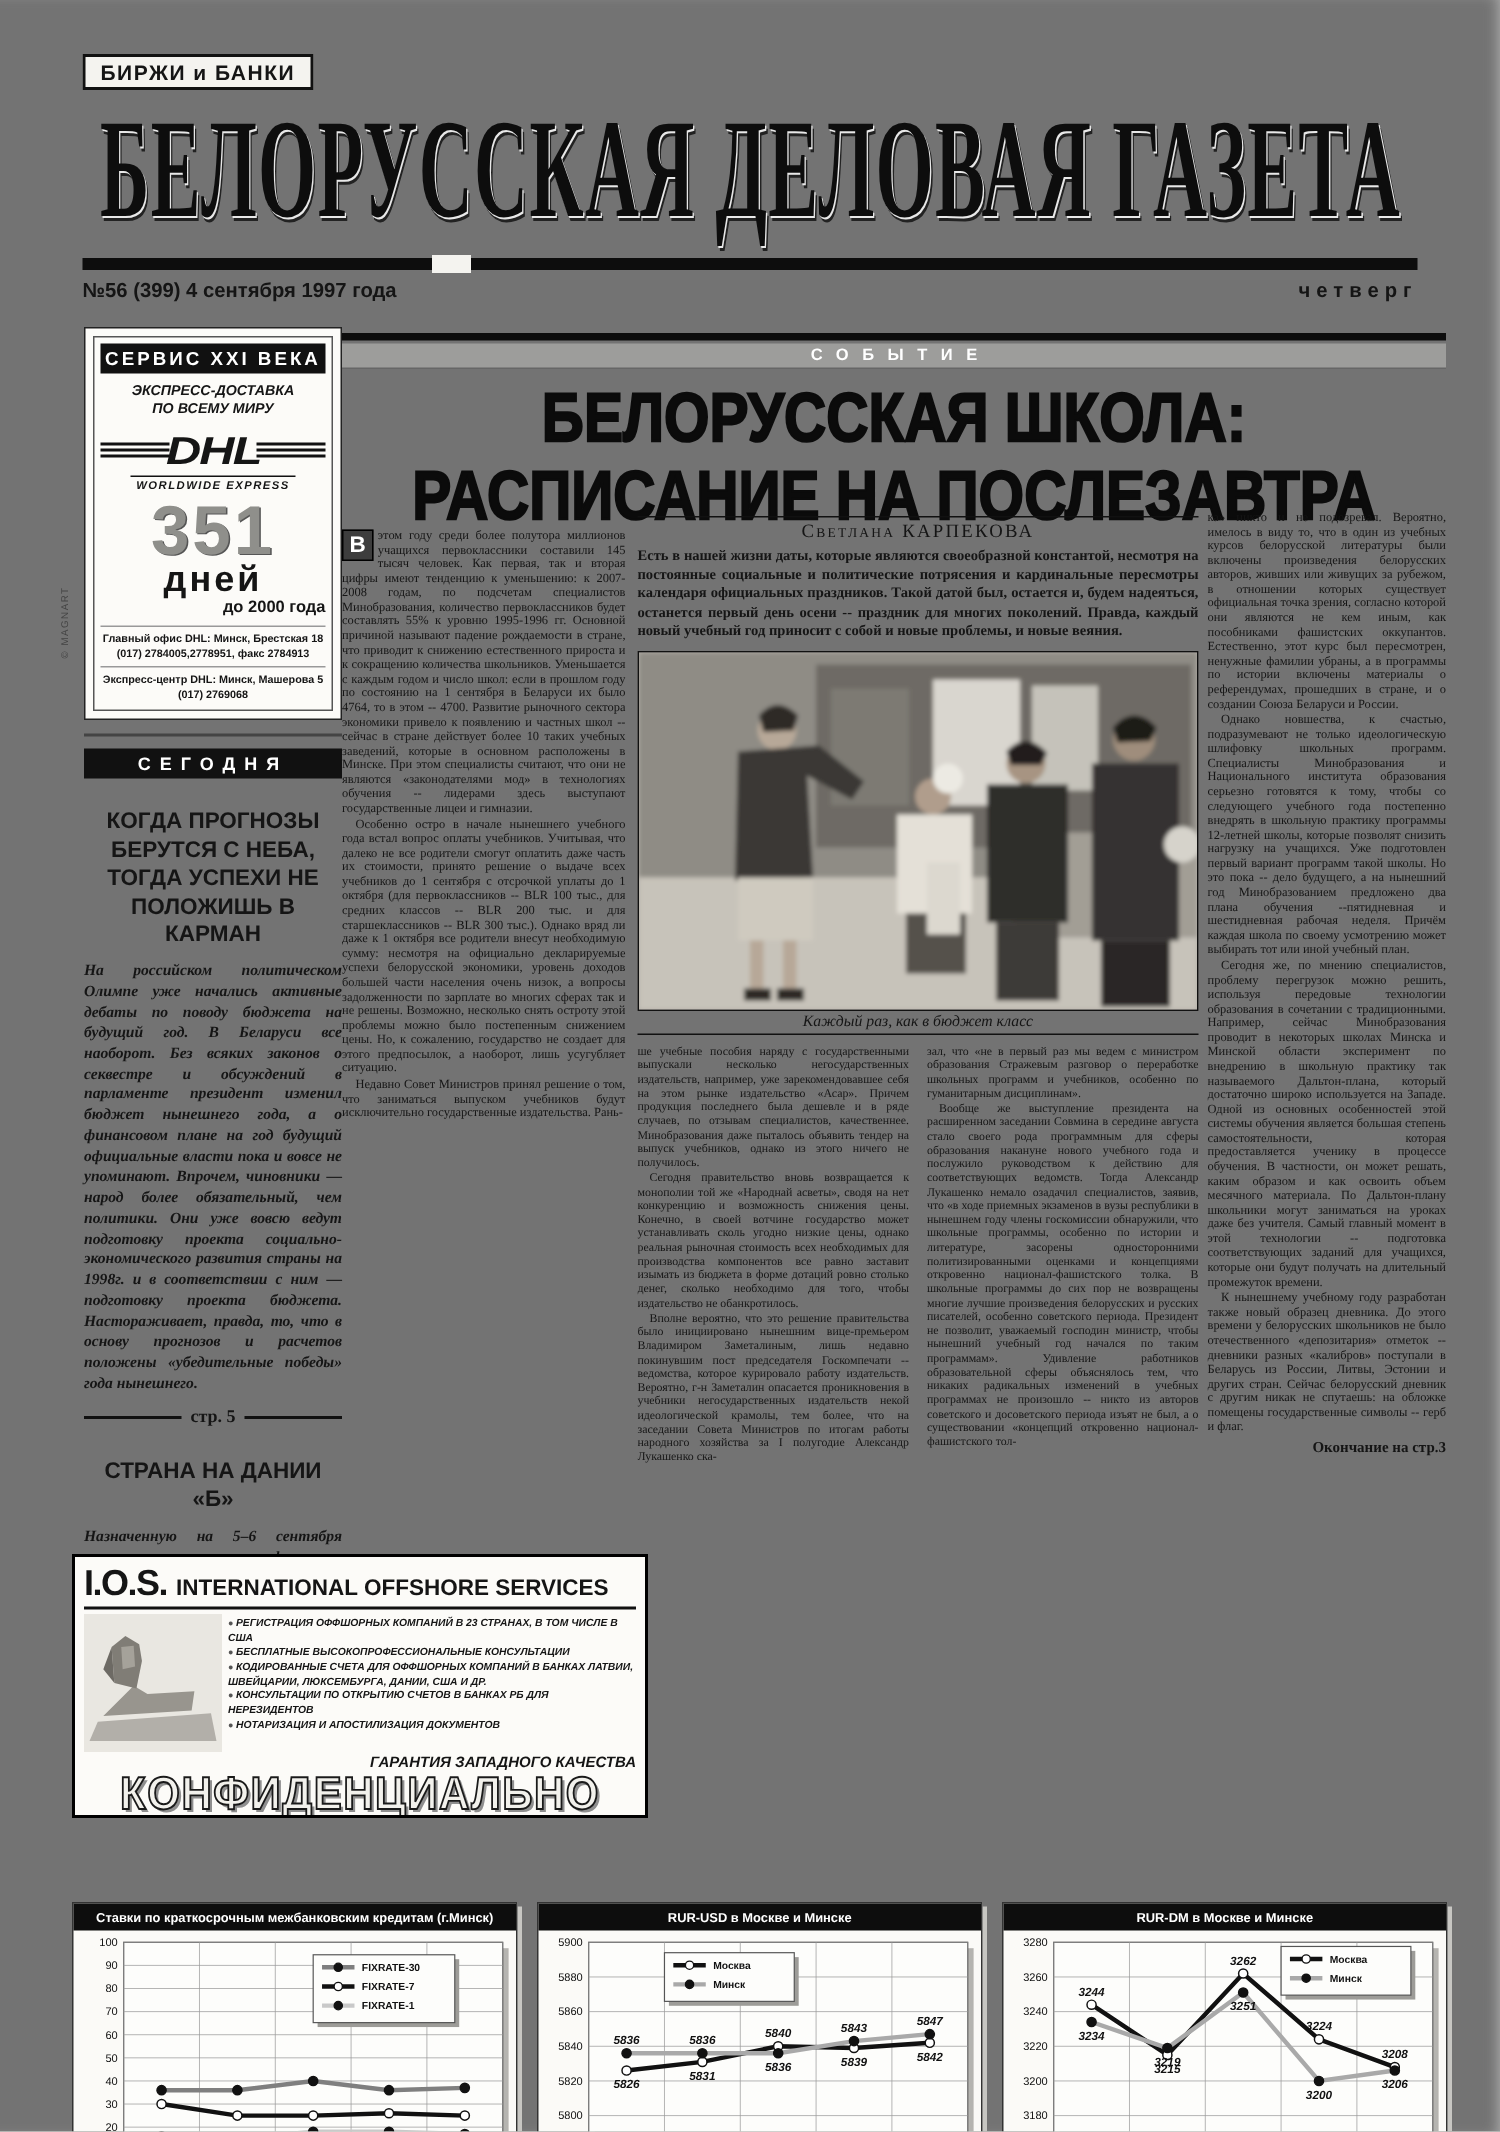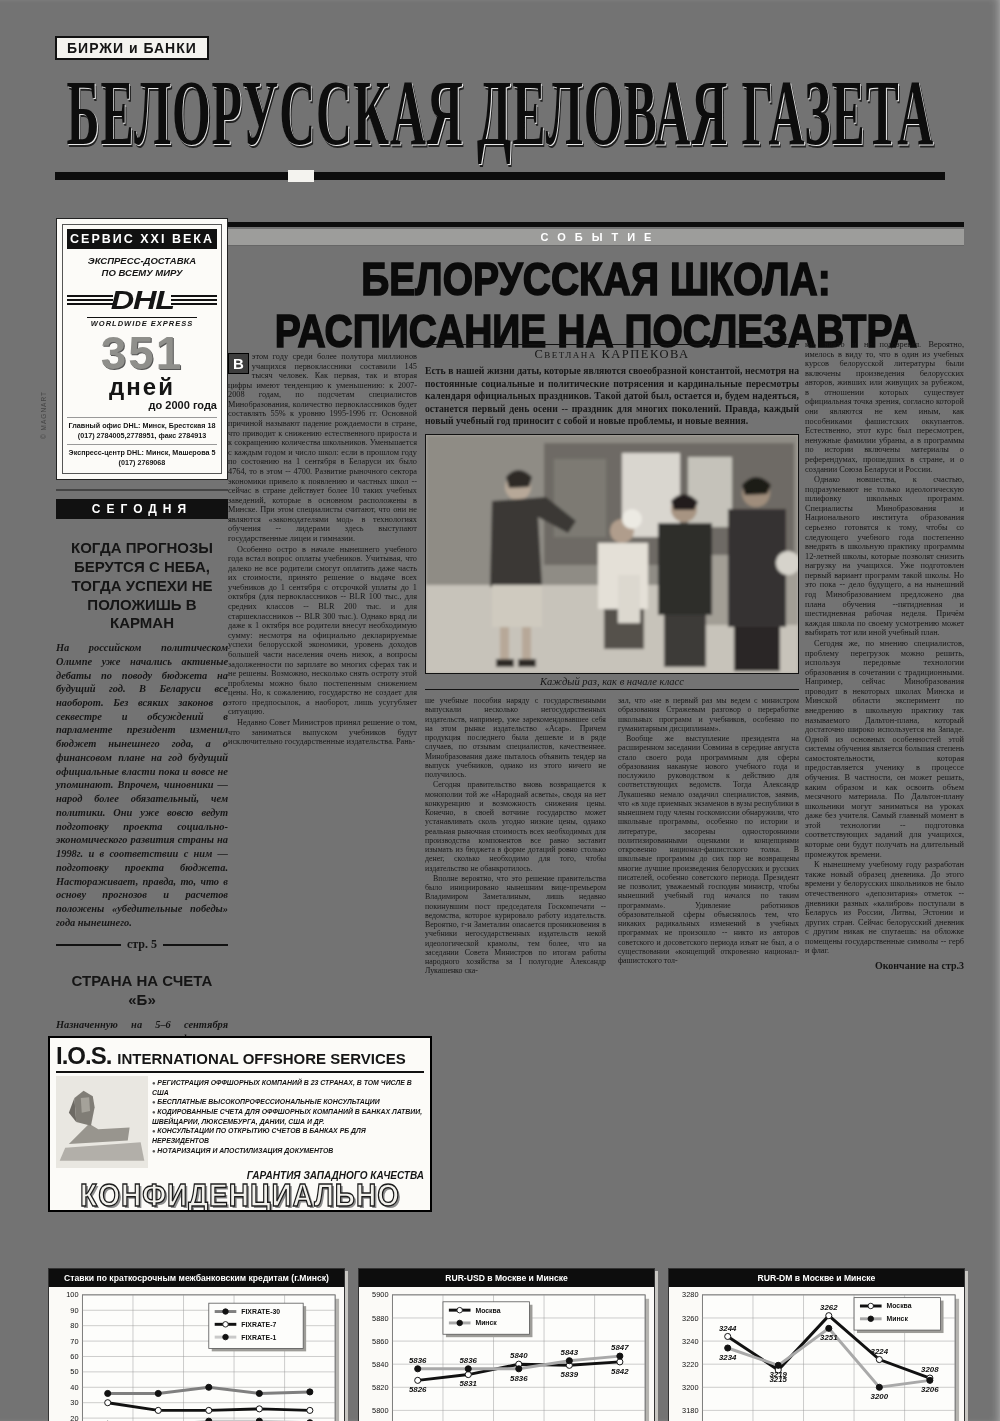--- a/index.html
+++ b/index.html
@@ -85,20 +85,24 @@
 
 <div class="page">
 
   <div class="kicker-box">БИРЖИ и БАНКИ</div>
   <div class="masthead-wrap">
     <div class="masthead">БЕЛОРУССКАЯ ДЕЛОВАЯ ГАЗЕТА</div>
   </div>
   <div class="mast-rule">
       <span class="gap"></span>
     </div>
+  <div class="issue-row">
+    <span>№56 (399) 4 сентября 1997 года</span>
+    <span class="weekday">четверг</span>
+  </div>
 
   <aside class="sidebar">
     <div class="dhl-ad">
       <div class="dhl-credit">© MAGNART</div>
       <div class="dhl-inner">
         <div class="dhl-header">СЕРВИС XXI ВЕКА</div>
         <div class="dhl-sub">
           <div>ЭКСПРЕСС-ДОСТАВКА</div>
           <div>ПО ВСЕМУ МИРУ</div>
         </div>
@@ -134,21 +138,21 @@
 
     <section class="today-item">
       <div class="today-headline">КОГДА ПРОГНОЗЫ БЕРУТСЯ С НЕБА, ТОГДА УСПЕХИ НЕ ПОЛОЖИШЬ В КАРМАН</div>
       <div class="today-text">На российском политическом Олимпе уже начались активные дебаты по поводу бюджета на будущий год. В Беларуси все наоборот. Без всяких законов о секвестре и обсуждений в парламенте президент изменил бюджет нынешнего года, а о финансовом плане на год будущий официальные власти пока и вовсе не упоминают. Впрочем, чиновники — народ более обязательный, чем политики. Они уже вовсю ведут подготовку проекта социально-экономического развития страны на 1998г. и в соответствии с ним — подготовку проекта бюджета. Настораживает, правда, то, что в основу прогнозов и расчетов положены «убедительные победы» года нынешнего.</div>
       <div class="pageref">
           <span>стр. 5</span>
         </div>
     </section>
 
     <section class="today-item">
-      <div class="today-headline">СТРАНА НА СЧЕТА «Б»</div>
+      <div class="today-headline">СТРАНА НА ДАНИИ «Б»</div>
       <div class="today-text">Назначенную на 5–6 сентября вильнюсскую конференцию белорусские власти уже сегодня преподносят любимому электорату как очередную демонстрацию абсолютной легитимности правящего в Беларуси режима. На практике же имеет место очередное крупное надувательство граждан Беларуси.</div>
       <div class="pageref">
           <span>стр. 4</span>
         </div>
     </section>
   </aside>
 
   <main class="main">
     <div class="event-topbar"></div>
     <div class="event-banner">СОБЫТИЕ</div>
@@ -205,21 +209,21 @@
               <rect x="238" y="180" width="42" height="52" fill="#3d3b38"></rect>
 
               <circle cx="330" cy="58" r="14" fill="#9f8d7b"></circle>
               <path d="M316,50 q14,-16 29,0 l-4,9 -22,1 Z" fill="#1f1b18"></path>
               <rect x="302" y="74" width="58" height="118" fill="#343230"></rect>
               <rect x="308" y="192" width="46" height="44" fill="#2a2825"></rect>
               <circle cx="362" cy="128" r="12" fill="#d6d3cb"></circle>
             </g>
           </svg>
         </div>
-        <div class="photo-caption">Каждый раз, как в начале класс</div>
+        <div class="photo-caption">Каждый раз, как в бюджет класс</div>
         <div class="mid-cols">
           <div class="midcol">
               <p>ше учебные пособия наряду с государственными выпускали несколько негосударственных издательств, например, уже зарекомендовавшее себя на этом рынке издательство «Асар». Причем продукция последнего была дешевле и в ряде случаев, по отзывам специалистов, качественнее. Минобразования даже пыталось объявить тендер на выпуск учебников, однако из этого ничего не получилось.</p>
               <p>Сегодня правительство вновь возвращается к монополии той же «Народнай асветы», сводя на нет конкуренцию и возможность снижения цены. Конечно, в своей вотчине государство может устанавливать сколь угодно низкие цены, однако реальная рыночная стоимость всех необходимых для производства компонентов все равно заставит изымать из бюджета в форме дотаций ровно столько денег, сколько необходимо для того, чтобы издательство не обанкротилось.</p>
               <p>Вполне вероятно, что это решение правительства было инициировано нынешним вице-премьером Владимиром Заметалиным, лишь недавно покинувшим пост председателя Госкомпечати -- ведомства, которое курировало работу издательств. Вероятно, г-н Заметалин опасается проникновения в учебники негосударственных издательств некой идеологической крамолы, тем более, что на заседании Совета Министров по итогам работы народного хозяйства за I полугодие Александр Лукашенко ска-</p>
             </div>
           <div class="midcol">
               <p>зал, что «не в первый раз мы ведем с министром образования Стражевым разговор о переработке школьных программ и учебников, особенно по гуманитарным дисциплинам».</p>
               <p>Вообще же выступление президента на расширенном заседании Совмина в середине августа стало своего рода программным для сферы образования накануне нового учебного года и послужило руководством к действию для соответствующих ведомств. Тогда Александр Лукашенко немало озадачил специалистов, заявив, что «в ходе приемных экзаменов в вузы республики в нынешнем году члены госкомиссии обнаружили, что школьные программы, особенно по истории и литературе, засорены односторонними политизированными оценками и концепциями откровенно национал-фашистского толка. В школьные программы до сих пор не возвращены многие лучшие произведения белорусских и русских писателей, особенно советского периода. Президент не позволит, уважаемый господин министр, чтобы нынешний учебный год начался по таким программам». Удивление работников образовательной сферы объяснялось тем, что никаких радикальных изменений в учебных программах не произошло -- никто из авторов советского и досоветского периода изъят не был, а о существовании «концепций откровенно национал-фашистского тол-</p>
             </div>

